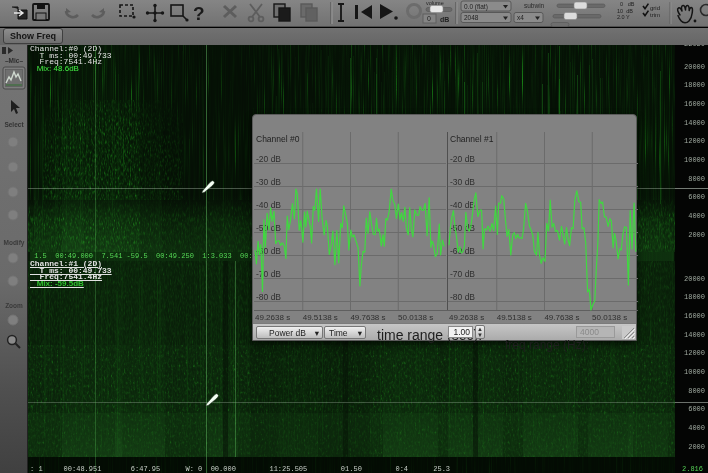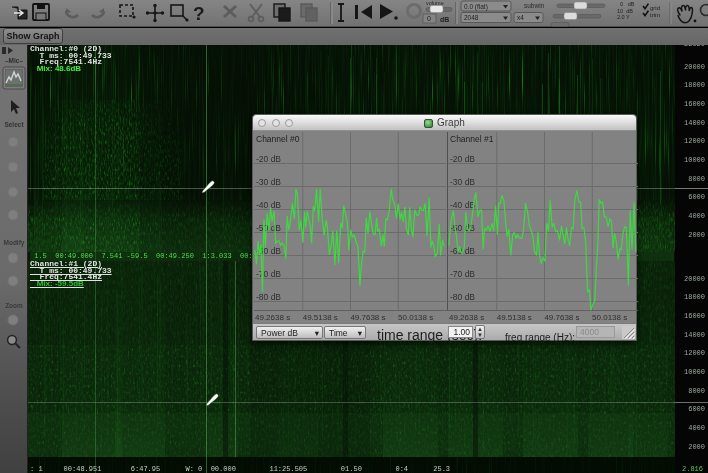--- a/index.html
+++ b/index.html
@@ -389,21 +389,21 @@
 <line x1="0" y1="357.5" x2="647" y2="357.5" stroke="rgba(185,200,185,0.3)" stroke-width="1"></line>
 <line x1="67.5" y1="0" x2="67.5" y2="428" stroke="rgba(100,210,100,0.28)" stroke-width="1"></line>
 <line x1="207.5" y1="216" x2="207.5" y2="412" stroke="rgba(110,215,110,0.35)" stroke-width="1"></line>
 <line x1="178.5" y1="0" x2="178.5" y2="428" stroke="rgba(125,235,125,0.38)" stroke-width="1"></line>
 <g fill="#f4fff4" stroke="#243324" stroke-width="0.5">
   <path d="M174.5 146 l6 -7 2.5 -2.5 a1.9 1.9 0 1 1 2.9 2.5 l-2.5 2.5 -7 5.7 -2.5 0.7z"></path>
   <path d="M178.5 359 l6 -7 2.5 -2.5 a1.9 1.9 0 1 1 2.9 2.5 l-2.5 2.5 -7 5.7 -2.5 0.7z"></path>
 </g>
 </svg>
 
-<div class="abs mono" style="left:30px;top:46px;font-size:8px;line-height:6.6px;font-weight:bold;color:#e2e2e2;white-space:pre;">Channel:#0 (2D)
+<div class="abs mono" style="left:30px;top:46px;font-size:8px;line-height:6.6px;font-weight:normal;color:#e2e2e2;white-space:pre;">Channel:#0 (2D)
   T ms: 00:49.733
   Freq:7541.4Hz
 <span style="color:#44ee44">   Mix: 48.6dB</span></div>
 <div class="abs mono" style="left:30px;top:261px;font-size:8px;line-height:6.6px;font-weight:bold;color:#e2e2e2;white-space:pre;text-decoration:underline;">Channel:#1 (2D)
   T ms: 00:49.733
   Freq:7541.4Hz
 <span style="color:#2fbf2f">   Mix: -59.5dB</span></div>
     <div class="abs mono" style="left:30px;top:252px;width:644px;height:9px;font-size:7px;line-height:9px;color:#55d855;background:linear-gradient(90deg,rgba(25,85,25,0.45),rgba(20,70,20,0.3) 60%,rgba(25,85,25,0.45));white-space:nowrap;overflow:hidden;">&nbsp;1.5&nbsp;&nbsp;00:49.000&nbsp;&nbsp;7.541&nbsp;-59.5&nbsp;&nbsp;00:49.250&nbsp;&nbsp;1:3.033&nbsp;&nbsp;00:49.500&nbsp;&nbsp;0.00:00&nbsp;&nbsp;00:49.750&nbsp;&nbsp;3:3.03&nbsp;&nbsp;33:03.033&nbsp;&nbsp;0:00.00</div>
     <div class="abs mono" style="left:30px;top:466px;width:644px;height:7px;font-size:7px;line-height:7px;color:#c8cfc8;white-space:nowrap;overflow:hidden;">:&nbsp;1&nbsp;&nbsp;&nbsp;&nbsp;&nbsp;00:48.951&nbsp;&nbsp;&nbsp;&nbsp;&nbsp;&nbsp;&nbsp;6:47.95&nbsp;&nbsp;&nbsp;&nbsp;&nbsp;&nbsp;W:&nbsp;0&nbsp;&nbsp;00.000&nbsp;&nbsp;&nbsp;&nbsp;&nbsp;&nbsp;&nbsp;&nbsp;11:25.505&nbsp;&nbsp;&nbsp;&nbsp;&nbsp;&nbsp;&nbsp;&nbsp;01.50&nbsp;&nbsp;&nbsp;&nbsp;&nbsp;&nbsp;&nbsp;&nbsp;0:4&nbsp;&nbsp;&nbsp;&nbsp;&nbsp;&nbsp;25.3</div>
 <div class="abs" style="left:675px;top:45px;width:33px;height:428px;background:#040504;"></div>
@@ -427,21 +427,21 @@
     <div class="abs mono" style="left:675px;top:332px;width:30px;text-align:right;font-size:7px;line-height:7px;color:#9fa99f;">14000</div>
     <div class="abs mono" style="left:675px;top:313px;width:30px;text-align:right;font-size:7px;line-height:7px;color:#9fa99f;">16000</div>
     <div class="abs mono" style="left:675px;top:294px;width:30px;text-align:right;font-size:7px;line-height:7px;color:#9fa99f;">18000</div>
     <div class="abs mono" style="left:675px;top:276px;width:30px;text-align:right;font-size:7px;line-height:7px;color:#9fa99f;">20000</div>
 <div class="abs" style="left:675px;top:188px;width:33px;height:1px;background:rgba(210,220,210,0.55);"></div>
 <div class="abs" style="left:675px;top:402px;width:33px;height:1px;background:rgba(210,220,210,0.5);"></div>
 <div class="abs mono" style="left:682px;top:465px;font-size:7px;color:#55d055;">2.816</div>
 
 <div class="abs" style="left:0;top:0;width:708px;height:27px;background:linear-gradient(#858585,#727272);border-bottom:1px solid #4e4e4e;"></div>
 <div class="abs" style="left:0;top:28px;width:708px;height:17px;background:linear-gradient(#717171,#666666);"></div>
-<div class="abs" style="left:3px;top:28px;width:60px;height:16px;background:linear-gradient(#8d8d8d,#6f6f6f);border:1px solid #3f3f3f;border-radius:3px;font-size:9px;font-weight:bold;color:#151515;text-align:center;line-height:15px;">Show Graph</div>
+<div class="abs" style="left:3px;top:28px;width:60px;height:16px;background:linear-gradient(#8d8d8d,#6f6f6f);border:1px solid #3f3f3f;border-radius:3px;font-size:9px;font-weight:bold;color:#151515;text-align:center;line-height:15px;">Show Freq</div>
 <svg class="abs" style="left:0;top:0" width="708" height="27" viewBox="0 0 708 27">
  <g stroke="#1c1c1c" fill="none" stroke-width="1.6">
   <g transform="translate(10,4)">
     <path d="M2 3 h6 v12 h9 v-9 h-6" fill="#222" stroke="#111" stroke-width="1"></path>
     <path d="M4 9 h8 M9 6 l4 3 -4 3" stroke="#e8e8e8" stroke-width="1.4"></path>
   </g>
   <g transform="translate(33,4)">
     <rect x="0" y="0" width="16" height="16" rx="1" stroke="#111" stroke-width="1.8"></rect>
     <rect x="4" y="0" width="8" height="5" fill="#111" stroke="none"></rect>
     <rect x="3" y="9" width="10" height="7" fill="#777" stroke="#111" stroke-width="1"></rect>
@@ -572,27 +572,20 @@
   <g fill="#7f7f7f" stroke="#747474">
         <circle cx="13" cy="275" r="5"></circle>
       </g>
   <g transform="translate(7,290)">
     <circle cx="5" cy="5" r="4.4" stroke="#222" stroke-width="1.5" fill="#8a8a8a"></circle>
     <path d="M8.4 8.4 l4.6 4.6" stroke="#222" stroke-width="2"></path>
   </g>
 </svg>
 
 <div class="abs" style="left:252px;top:114px;width:385px;height:227px;border-radius:4px 4px 0 0;box-shadow:0 4px 9px rgba(0,0,0,0.42), 0 1px 3px rgba(0,0,0,0.35);background:#828282;border:1px solid #5a5a5a;">
-  <div class="abs" style="left:0;top:0;width:383px;height:16px;background:linear-gradient(#fafafa,#d2d2d2 70%,#c2c2c2);border-radius:4px 4px 0 0;border-bottom:1px solid #8f8f8f;">
-    <div class="abs" style="left:5px;top:3.5px;width:8px;height:8px;border-radius:50%;border:1px solid #9a9a9a;background:#e3e3e3;"></div>
-    <div class="abs" style="left:18.5px;top:3.5px;width:8px;height:8px;border-radius:50%;border:1px solid #9a9a9a;background:#e3e3e3;"></div>
-    <div class="abs" style="left:32px;top:3.5px;width:8px;height:8px;border-radius:50%;border:1px solid #9a9a9a;background:#e3e3e3;"></div>
-    <div class="abs" style="left:171px;top:3.5px;width:9px;height:9px;border-radius:2px;background:radial-gradient(circle at 40% 35%,#9ed69e,#2e7d2e);border:1px solid #2a5a2a;"></div>
-    <div class="abs" style="left:184px;top:2px;font-size:10px;color:#3c3c3c;">Graph</div>
-  </div>
   <svg class="abs" style="left:0;top:0" width="385" height="227" viewBox="0 0 385 227">
     <line x1="194.5" y1="17" x2="194.5" y2="195" stroke="#4f4f4f"></line>
     <line x1="1" y1="195.5" x2="385" y2="195.5" stroke="#5f5f5f"></line>
     <line x1="49.75" y1="17" x2="49.75" y2="195" stroke="#6b6b6b"></line>
         <line x1="97.5" y1="17" x2="97.5" y2="195" stroke="#6b6b6b"></line>
         <line x1="145.25" y1="17" x2="145.25" y2="195" stroke="#6b6b6b"></line>
         <line x1="1" y1="48.5" x2="193" y2="48.5" stroke="#6b6b6b"></line>
         <text x="3" y="47" font-size="8.5" fill="#2f2f2f">-20 dB</text>
         <line x1="1" y1="71.5" x2="193" y2="71.5" stroke="#6b6b6b"></line>
         <text x="3" y="70" font-size="8.5" fill="#2f2f2f">-30 dB</text>
@@ -630,26 +623,26 @@
     <text x="2.0" y="205" font-size="8" fill="#2f2f2f">49.2638 s</text>
         <text x="49.7" y="205" font-size="8" fill="#2f2f2f">49.5138 s</text>
         <text x="97.4" y="205" font-size="8" fill="#2f2f2f">49.7638 s</text>
         <text x="145.10000000000002" y="205" font-size="8" fill="#2f2f2f">50.0138 s</text>
         <text x="196.0" y="205" font-size="8" fill="#2f2f2f">49.2638 s</text>
         <text x="243.7" y="205" font-size="8" fill="#2f2f2f">49.5138 s</text>
         <text x="291.4" y="205" font-size="8" fill="#2f2f2f">49.7638 s</text>
         <text x="339.1" y="205" font-size="8" fill="#2f2f2f">50.0138 s</text>
   </svg>
   <div class="abs" style="left:0;top:208px;width:383px;height:17px;background:linear-gradient(#c6c6c6,#ababab);border-top:1px solid #7b7b7b;">
-    <div class="abs" style="left:3px;top:2px;width:67px;height:13px;background:linear-gradient(#efefef,#bdbdbd);border:1px solid #777;border-radius:2px;font-size:8.5px;color:#222;line-height:12px;padding-left:4px;">Power dB<span style="position:absolute;right:3px;top:0">▾</span></div>
+    <div class="abs" style="left:3px;top:2px;width:67px;height:13px;background:linear-gradient(#efefef,#bdbdbd);border:1px solid #777;border-radius:2px;font-size:8.5px;color:#222;line-height:12px;padding-left:12px;">Power dB<span style="position:absolute;right:3px;top:0">▾</span></div>
     <div class="abs" style="left:71px;top:2px;width:42px;height:13px;background:linear-gradient(#efefef,#bdbdbd);border:1px solid #777;border-radius:2px;font-size:8.5px;color:#222;line-height:12px;padding-left:4px;">Time<span style="position:absolute;right:3px;top:0">▾</span></div>
     <div class="abs" style="left:124px;top:3px;font-size:14px;color:#1e1e1e;">time range (sec):</div>
     <div class="abs" style="left:195px;top:2px;width:25px;height:12px;background:#f2f2f2;border:1px solid #888;font-size:8.5px;color:#222;text-align:right;line-height:11px;padding-right:2px;">1.00</div>
     <div class="abs" style="left:222px;top:1px;width:10px;height:14px;background:linear-gradient(#efefef,#bdbdbd);border:1px solid #777;border-radius:2px;font-size:6px;color:#333;text-align:center;line-height:6px;">▲<br>▼</div>
-    <div class="abs" style="left:252px;top:8px;font-size:10px;color:#1e1e1e;">freq range (Hz):</div>
+    <div class="abs" style="left:252px;top:14px;font-size:12px;color:#1e1e1e;">freq range (Hz):</div>
     <div class="abs" style="left:323px;top:2px;width:39px;height:12px;background:#b5b5b5;border:1px solid #999;font-size:8.5px;color:#8a8a8a;line-height:11px;padding-left:3px;">4000</div>
   </div>
   <svg class="abs" style="right:1px;bottom:1px" width="13" height="13" viewBox="0 0 13 13">
     <rect width="13" height="13" fill="#c9c9c9"></rect>
     <path d="M12 2 L2 12 M12 6 L6 12 M12 10 L10 12" stroke="#8a8a8a" stroke-width="1"></path>
     <path d="M13 3 L3 13 M13 7 L7 13 M13 11 L11 13" stroke="#efefef" stroke-width="1"></path>
   </svg>
 </div>
 </div>
 </body></html>

